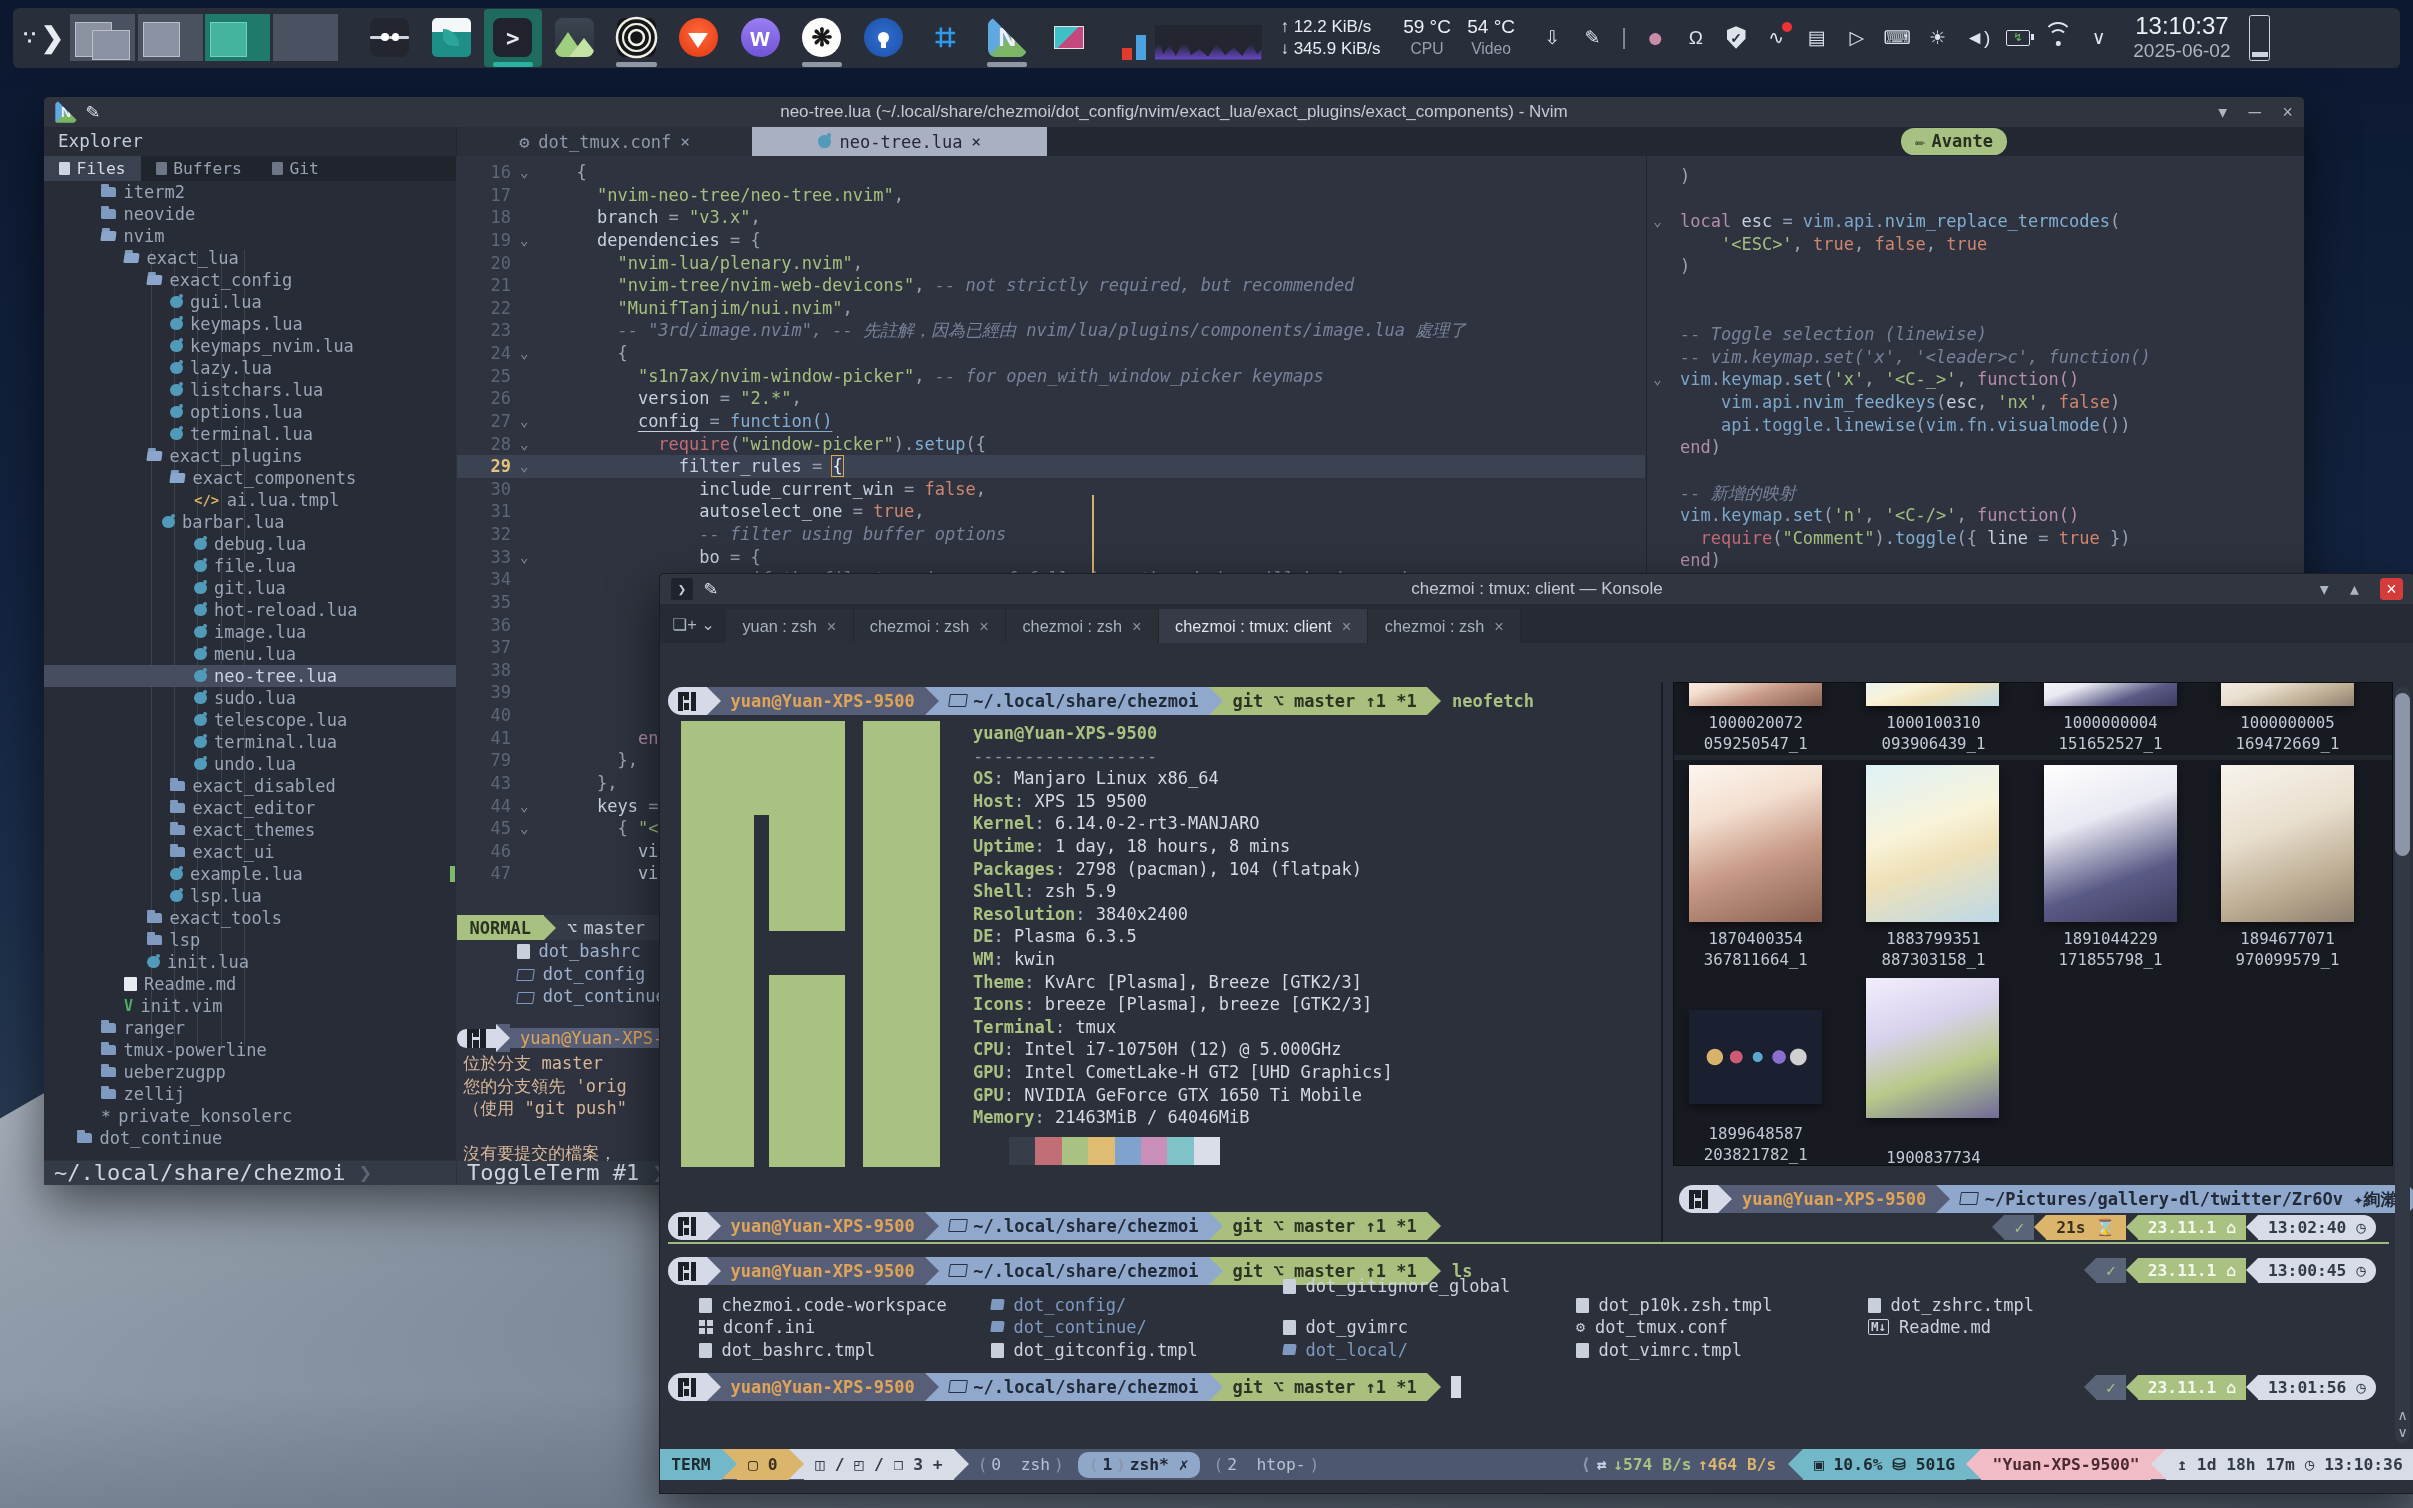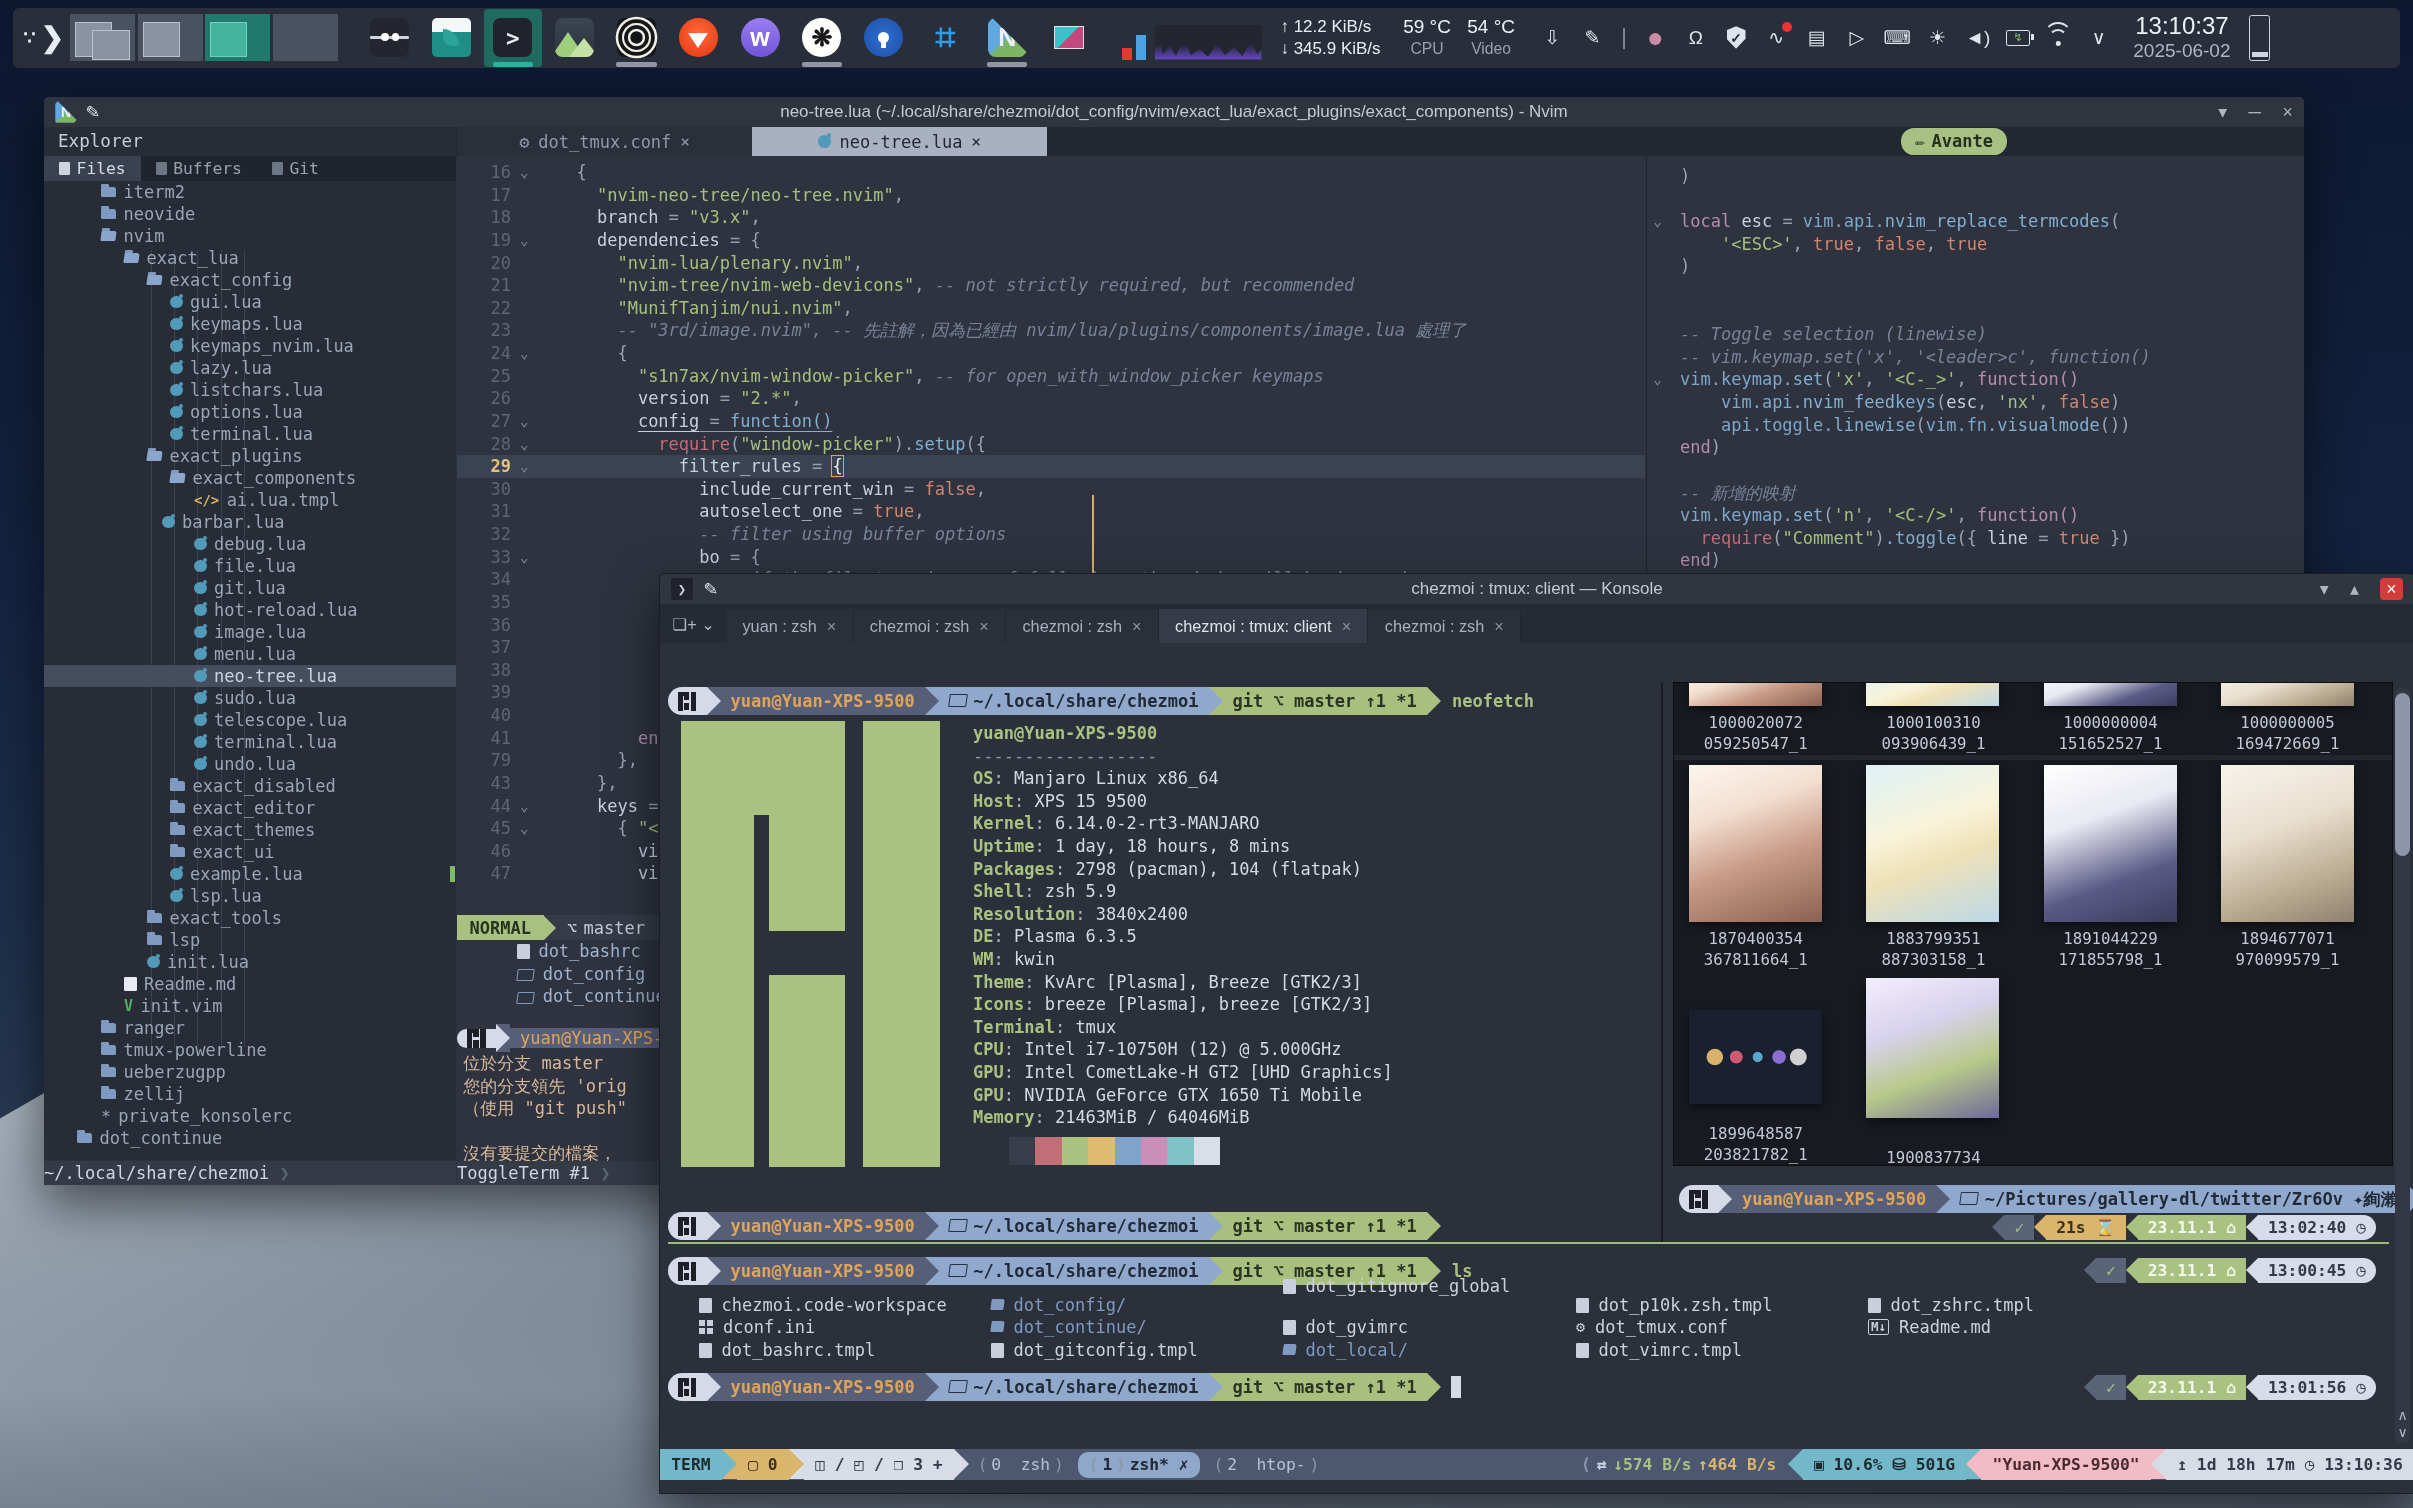--- a/index.html
+++ b/index.html
@@ -111,21 +111,21 @@
   .fold-ic{width:15px;height:10px;background:#7f9ac0;border-radius:1.3px 2.5px 1.3px 1.3px;position:relative;}
   .fold-ic::before{content:"";position:absolute;left:0;top:-3.1px;width:7.5px;height:3.1px;background:#7f9ac0;border-radius:1.3px 1.3px 0 0;}
   .fold-ic.open{background:#8aa6cc;transform:skewX(-8deg);}
   .lua-ic{width:12.6px;height:12.6px;border-radius:50%;background:#519aba;position:relative;}
   .lua-ic::after{content:"";position:absolute;right:-0.6px;top:-1.9px;width:4.4px;height:4.4px;border-radius:50%;background:#519aba;}
   .tpl-ic{color:#d8b45f;font-size:14px;font-weight:bold;}
   .md-ic{width:12.6px;height:14px;background:#e8ecf2;border-radius:1.3px;}
   .vim-ic{color:#4fae62;font-weight:bold;font-size:15px;}
   .star-ic{color:#9aa5b7;font-size:16.3px;}
   .guide{position:absolute;width:1.3px;background:#3c434f;top:0;bottom:0;}
-  .explorer-status,.tt-status{position:absolute;height:24px;bottom:0;background:#343b47;color:#cfd5e0;font-size:17px;line-height:24px;padding:0 0;font-family:"DejaVu Sans Mono",monospace;}
+  .explorer-status,.tt-status{position:absolute;height:24px;bottom:0;background:#343b47;color:#cfd5e0;font-size:22px;line-height:24px;padding:0 10px;font-family:"DejaVu Sans Mono",monospace;}
   .explorer-status{left:0;width:412px;box-sizing:border-box;}
   .explorer-status .arr,.tt-status .arr{color:#5c6575;}
   .editor{position:absolute;left:413px;top:29px;right:0;bottom:0;background:#2e333f;overflow:hidden;}
   .cl{position:absolute;left:0;height:22.6px;line-height:22.6px;font-size:17px;white-space:pre;}
   .cl .ln{position:absolute;left:0;width:54px;text-align:right;color:#5d6677;}
   .cl .fold{position:absolute;left:63px;color:#8a93a5;font-size:14px;}
   .cl .txt{position:absolute;left:99px;}
   .cl.cursorline{background:#3b4252;width:1188px;}
   .cl.cursorline .ln{color:#e3c27d;font-weight:bold;}
   .scopebar{position:absolute;width:1.9px;background:#d9b06a;}

